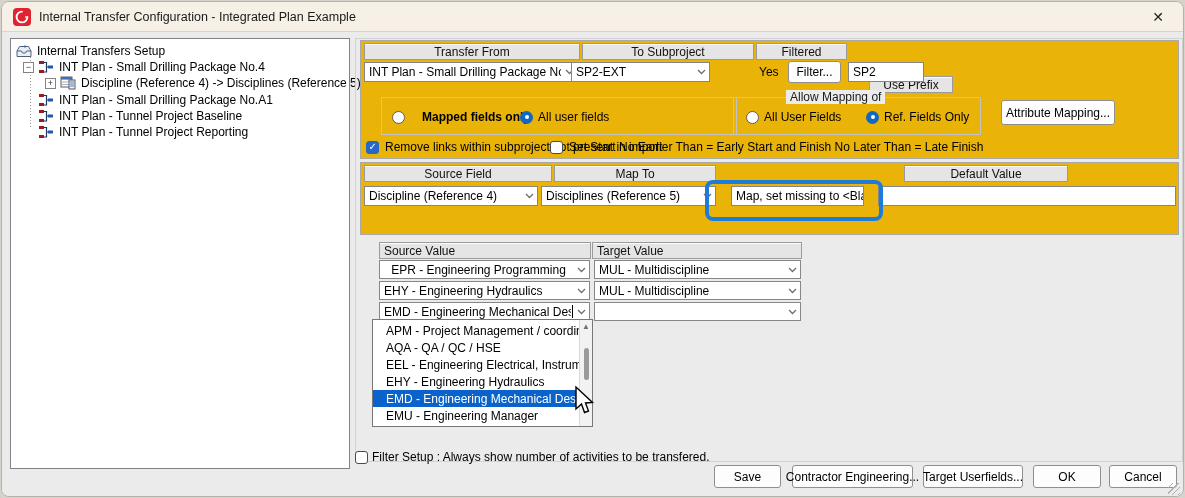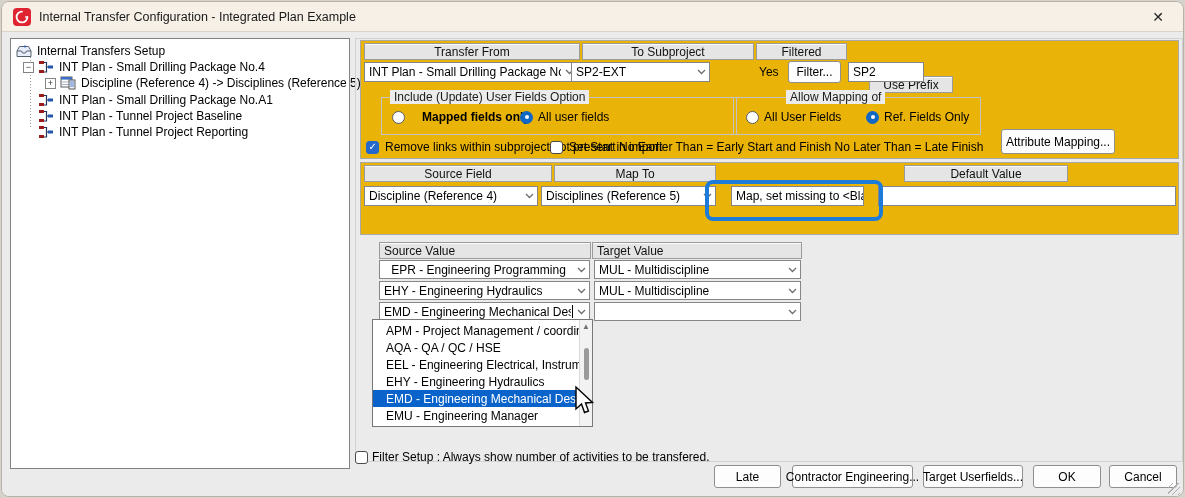--- a/index.html
+++ b/index.html
@@ -153,42 +153,41 @@
           <svg width="9" height="6" viewBox="0 0 9 6">
               <polyline points="1,1 4.5,4.5 8,1" fill="none" stroke="#6e6e6e" stroke-width="1.3"></polyline>
             </svg>
         </span>
       </div>
       <span class="lbl" style="position:absolute;left:398px;top:24px;">Yes</span>
       <div class="btn" style="left:427px;top:20px;width:53px;height:22px;">Filter...</div>
       <div class="textbox" style="left:487px;top:21px;width:76px;">SP2</div>
 
       <div class="groupbox" style="left:20px;top:56px;width:356px;height:38px;">
-        <span class="gcap" style="left:8px;">Include (Update) User Fields Option</span>
         <div class="flexrow" style="left:10px;top:12px;gap:17px;font-weight:bold;">
           <span class="radio"></span>
           <span class="lbl">Mapped fields only</span>
         </div>
         <div class="flexrow" style="left:138px;top:12px;gap:5px;">
           <span class="radio sel"></span>
           <span class="lbl">All user fields</span>
         </div>
       </div>
       <div class="groupbox" style="left:372px;top:56px;width:248px;height:38px;">
         <span class="gcap" style="left:52px;">Allow Mapping of</span>
         <div class="flexrow" style="left:12px;top:12px;gap:5px;">
           <span class="radio"></span>
           <span class="lbl">All User Fields</span>
         </div>
         <div class="flexrow" style="left:132px;top:12px;gap:5px;">
           <span class="radio sel"></span>
           <span class="lbl">Ref. Fields Only</span>
         </div>
       </div>
-      <div class="btn" style="left:640px;top:59px;width:114px;height:25px;margin-top:29px;">Attribute Mapping...</div>
+      <div class="btn" style="left:640px;top:59px;width:114px;height:25px;">Attribute Mapping...</div>
 
       <div class="flexrow" style="left:5px;top:99px;gap:6px;">
         <span class="cb checked"></span>
         <span class="lbl">Remove links within subproject not present in import</span>
       </div>
       <div class="flexrow" style="left:189px;top:99px;gap:6px;">
         <span class="cb"></span>
         <span class="lbl">Set Start No Earlier Than = Early Start and Finish No Later Than = Late Finish</span>
       </div>
     </div>
@@ -291,21 +290,21 @@
     </div>
 
     <svg style="position:absolute;left:570px;top:353px;width:26px;height:30px;" viewBox="0 0 26 30">
       <path d="M4 2 L4 24 L9.5 19 L12.5 27.5 L16.5 26 L13.5 18 L20.5 17.5 Z" fill="#fff" stroke="#000" stroke-width="1.4"></path>
     </svg>
 
     <div class="flexrow" style="left:353px;top:418px;gap:4px;">
       <span class="cb"></span>
       <span class="lbl">Filter Setup : Always show number of activities to be transfered.</span>
     </div>
-    <div class="btn" style="left:712px;top:433px;width:67px;height:23px;">Late</div>
+    <div class="btn" style="left:712px;top:433px;width:67px;height:23px;">Save</div>
     <div class="btn" style="left:790px;top:433px;width:121px;height:23px;">Contractor Engineering...</div>
     <div class="btn" style="left:921px;top:433px;width:100px;height:23px;">Target Userfields...</div>
     <div class="btn" style="left:1031px;top:433px;width:68px;height:23px;">OK</div>
     <div class="btn" style="left:1107px;top:433px;width:68px;height:23px;">Cancel</div>
 
     <div class="grip"></div>
   </div>
 </div>
 
 </body></html>

